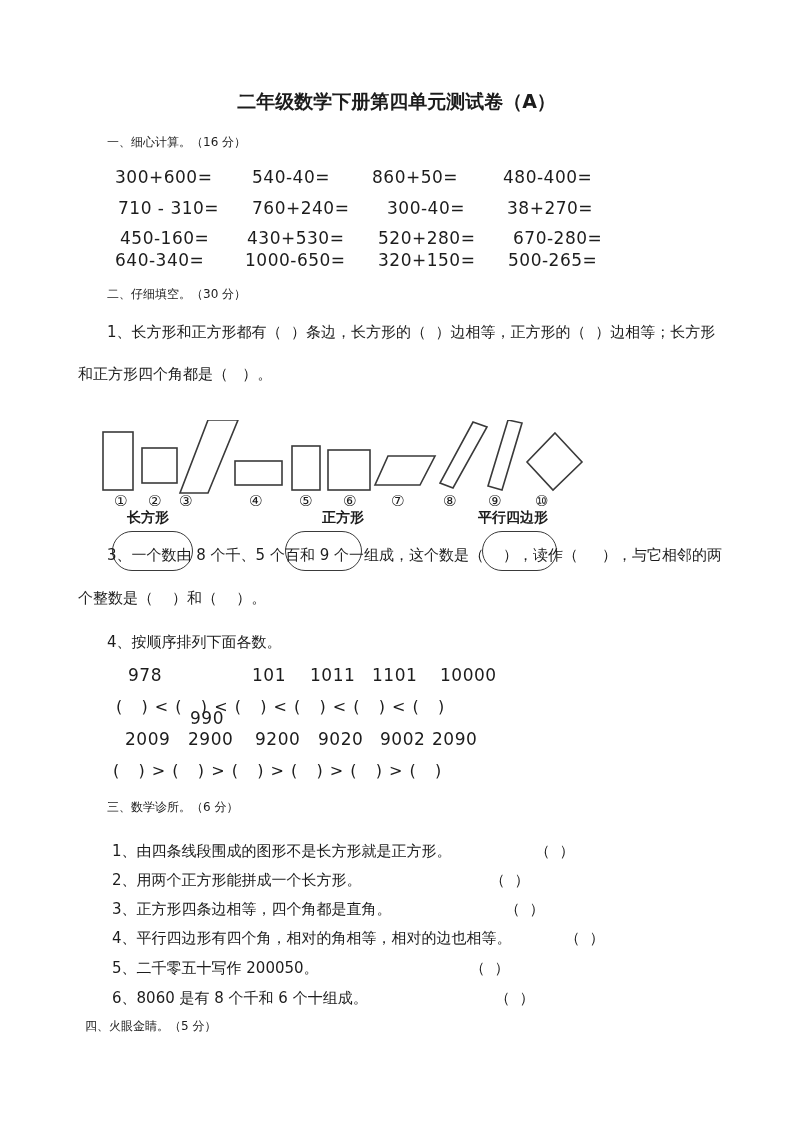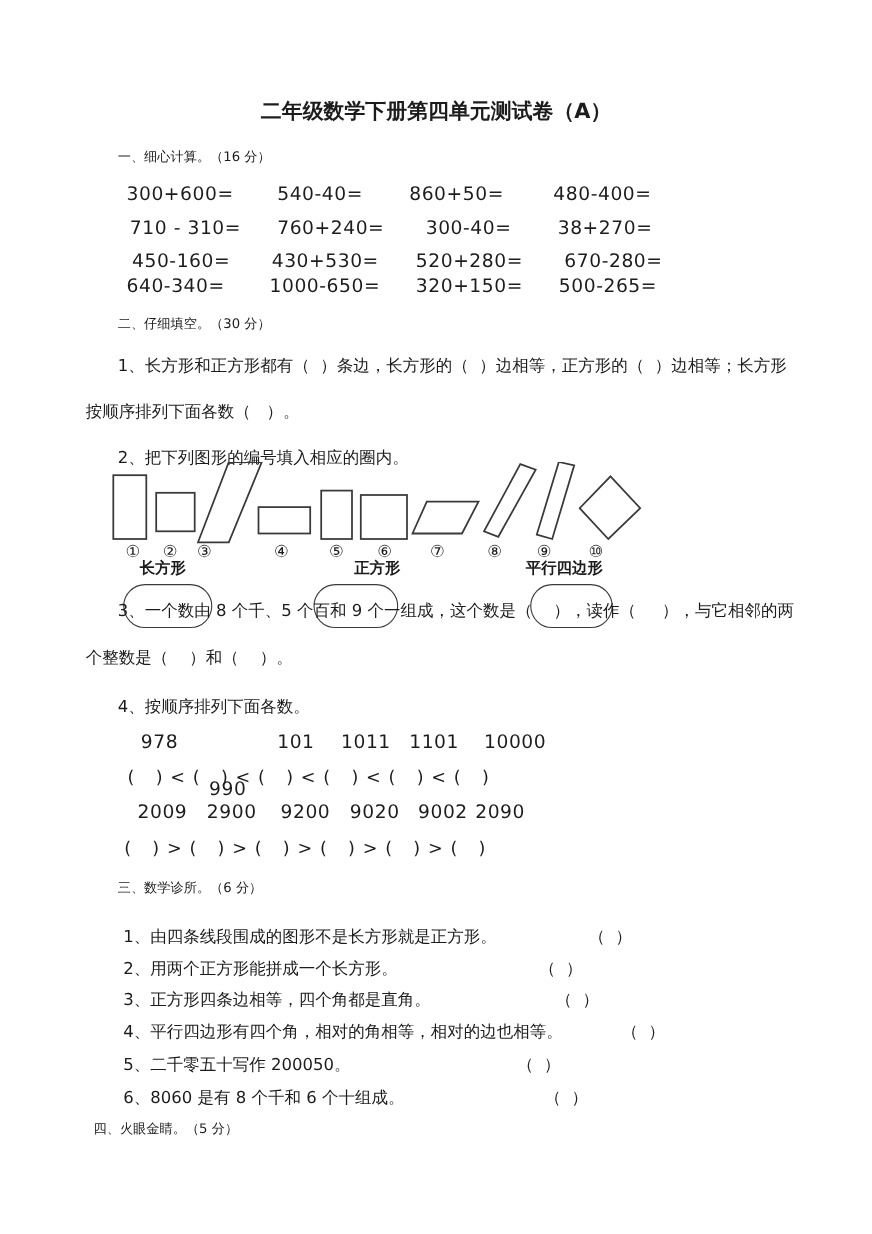--- a/index.html
+++ b/index.html
@@ -49,22 +49,21 @@
     <span class="t calc" style="top:228px;left:513px;">670-280=</span>
 
     <span class="t calc" style="top:250px;left:115px;">640-340=</span>
     <span class="t calc" style="top:250px;left:245px;">1000-650=</span>
     <span class="t calc" style="top:250px;left:378px;">320+150=</span>
     <span class="t calc" style="top:250px;left:508px;">500-265=</span>
   </div>
 
   <div class="t shead" style="top:287px;left:107px;">二、仔细填空。（30 分）</div>
   <div class="t body15" style="top:323px;left:107px;">1、长方形和正方形都有（  ）条边，长方形的（  ）边相等，正方形的（  ）边相等；长方形</div>
-  <div class="t body15" style="top:365px;left:78px;">按顺序排列下面各数（   ）。</div>
-  <div class="t body15" style="top:407px;left:107px;">2、把下列图形的编号填入相应的圈内。</div>
+  <div class="t body15" style="top:365px;left:78px;">和正方形四个角都是（   ）。</div>
 
   <svg style="top:420px;left:88px;" width="510" height="96" viewBox="0 0 510 96" fill="none" stroke="#3a3a3a" stroke-width="1.6">
     <rect x="15" y="12" width="30" height="58"></rect>
     <rect x="54" y="28" width="35" height="35"></rect>
     <polygon points="120,0 150,0 120,73 92,73"></polygon>
     <rect x="147" y="41" width="47" height="24"></rect>
     <rect x="204" y="26" width="28" height="44"></rect>
     <rect x="240" y="30" width="42" height="40"></rect>
     <polygon points="300,36 347,36 332,65 287,65"></polygon>
     <polygon points="385,2 399,7 365,68 352,63"></polygon>

